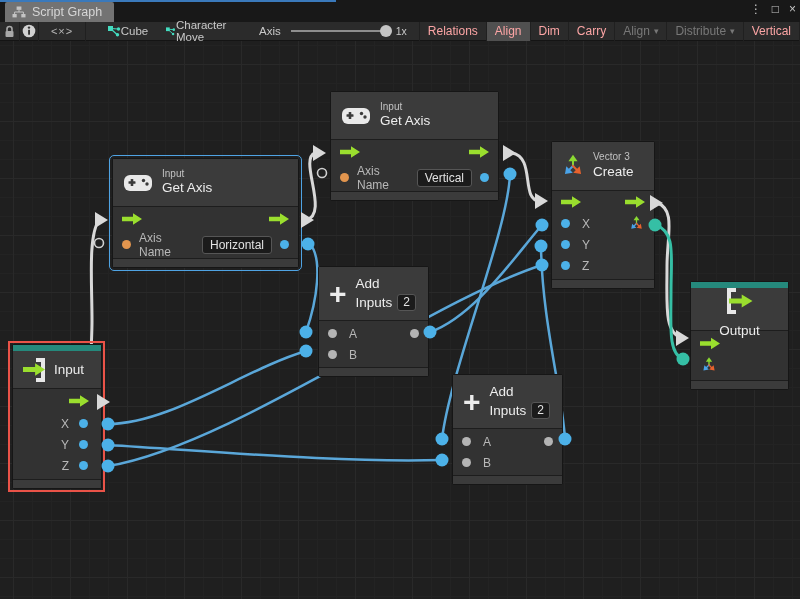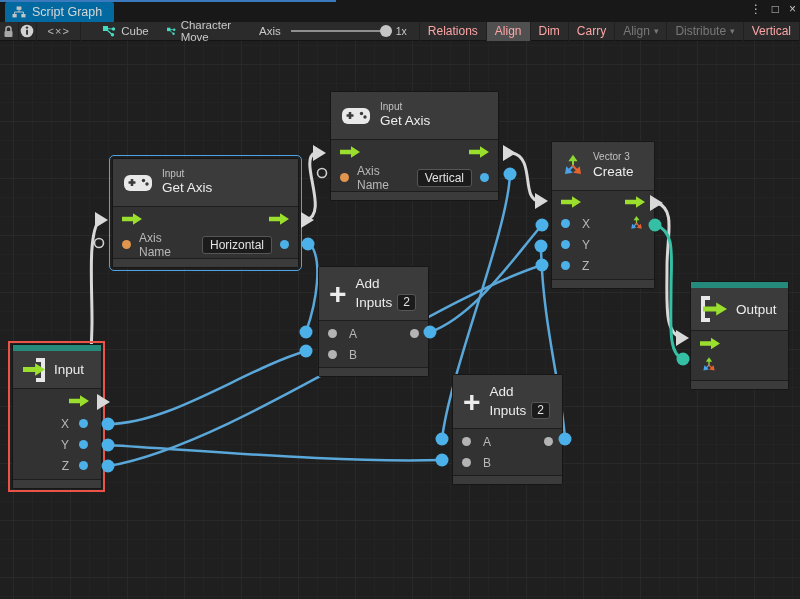--- a/index.html
+++ b/index.html
@@ -5,33 +5,33 @@
   * { margin:0; padding:0; box-sizing:border-box; }
   html,body { background:#111; }
   .app {
     position:relative; width:800px; height:599px; overflow:hidden;
     background:#191919; font-family:"Liberation Sans", sans-serif;
     -webkit-font-smoothing:antialiased; color:#ccc;
   }
   
   .tabbar { position:absolute; left:0; top:0; width:800px; height:22px; background:#181818; }
   .focus-line { position:absolute; left:0; top:0; width:336px; height:2px; background:#3a79bb; }
-  .tab { position:absolute; left:5px; top:2px; height:20px; background:#0369a1;
+  .tab { position:absolute; left:5px; top:2px; height:20px; background:#737373;
          display:flex; align-items:center; gap:6px; padding:0 12px 0 7px;
          font-size:12.5px; color:#d6d6d6; border-radius:2px 2px 0 0; }
   .win-controls { position:absolute; right:4px; top:0; height:18px; display:flex; align-items:center; gap:10px;
                   font-size:12px; color:#c4c4c4; }
   .win-controls span { cursor:default; }
   
   .toolbar { position:absolute; left:0; top:22px; width:800px; height:19px; background:#2b2b2b;
              border-bottom:1px solid #141414; display:flex; align-items:center; font-size:11.5px; color:#c9c9c9; }
   .tbtn { height:19px; display:flex; align-items:center; justify-content:center; border-right:1px solid #202020; }
   .tbtn.icon-btn { width:26px; }
   .tbtn.code-btn { width:62px; color:#b9b9b9; font-size:11px; letter-spacing:1px; }
-  .graph-crumb { display:flex; align-items:center; gap:5px; margin-left:22px; color:#c9c9c9; }
+  .graph-crumb { display:flex; align-items:center; margin-left:22px; color:#c9c9c9; }
   .zoom-wrap { display:flex; align-items:center; margin-left:22px; }
   .zoom-track { position:relative; width:96px; height:2px; background:#8f8f8f; margin-left:10px; }
   .zoom-handle { position:absolute; right:-5px; top:-5px; width:12px; height:12px; border-radius:50%; background:#c4c4c4; }
   .zoom-val { margin-left:9px; font-size:10.5px; color:#c9c9c9; }
   .tb-buttons { display:flex; height:19px; margin-left:12px; border-left:1px solid #202020; }
   .tb-buttons .btn { height:19px; display:flex; align-items:center; padding:0 8px; font-size:12px;
                      color:#fca5a5; border-right:1px solid #202020; white-space:nowrap; }
   .tb-buttons .btn.active { background:#505050; }
   .tb-buttons .btn.disabled { color:#787878;justify-content:space-between; }
   .caret { font-size:9px; margin-left:4px; }
@@ -361,21 +361,21 @@
       </div>
       <div class="row" style="height:21px; gap:12px;">
         <span class="dot blue"></span>
         <span>Z</span>
       </div>
       <div class="nfooter" style="margin-top:3px;"></div>
     </div>
 
     <div class="node" style="left:690px; top:240px; width:99px;">
       <div class="event-bar"></div>
-      <div class="nheader" style="height:43px;">
+      <div class="nheader" style="height:43px;flex-direction:column;">
         <span class="io-icon">
           <span class="bracket-l"></span>
           <span class="arrow" style="width:24px; height:15px; margin-left:-7px;"></span>
         </span>
         <span class="ntitle">Output</span>
       </div>
       <div class="row" style="height:21px; margin-top:2px;">
         <span class="arrow"></span>
       </div>
       <div class="row" style="height:22px;">

